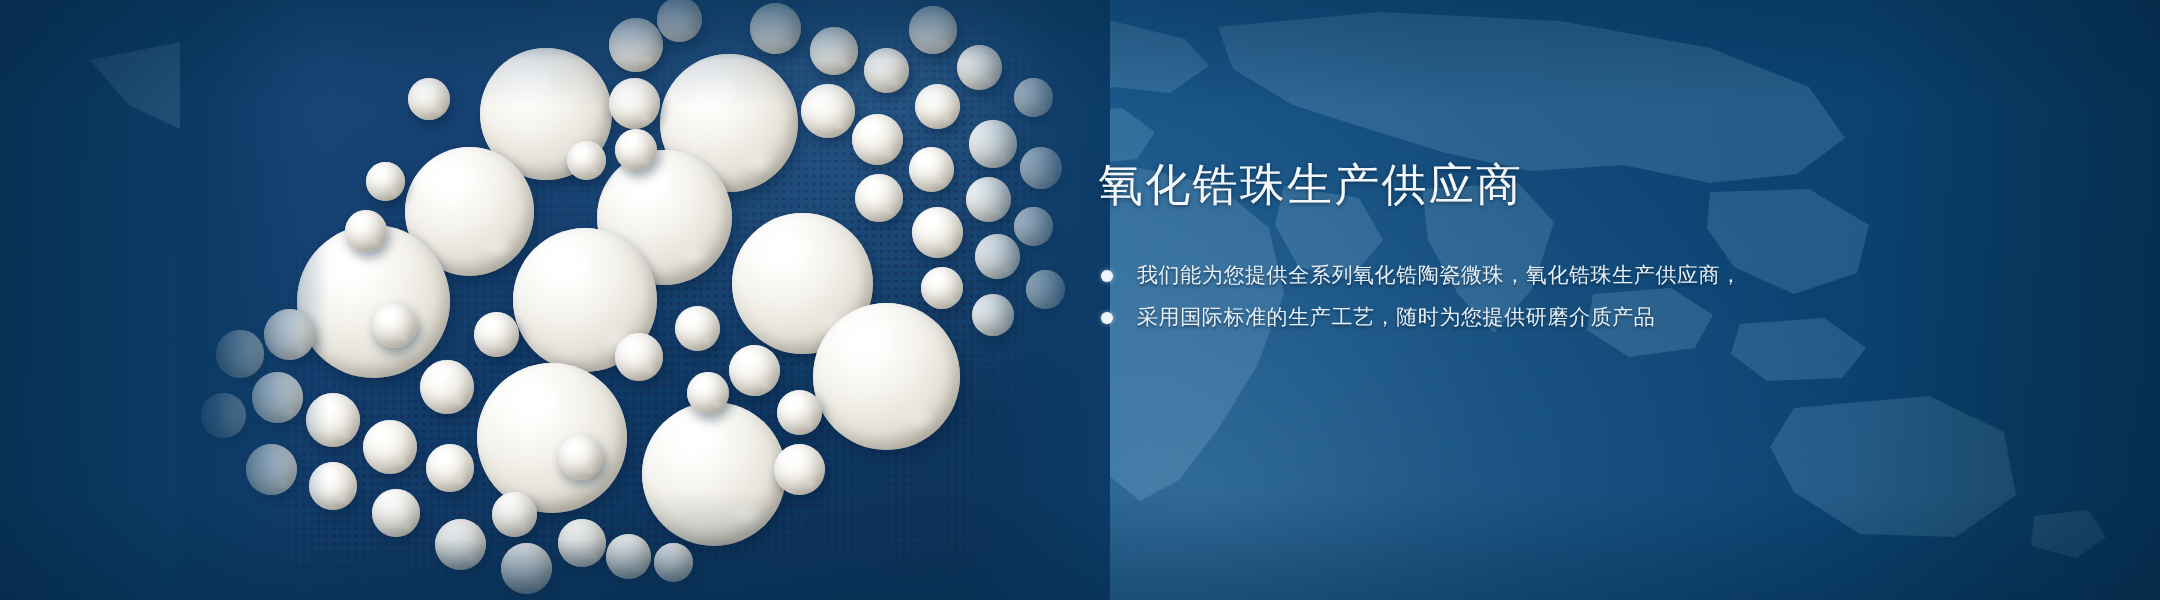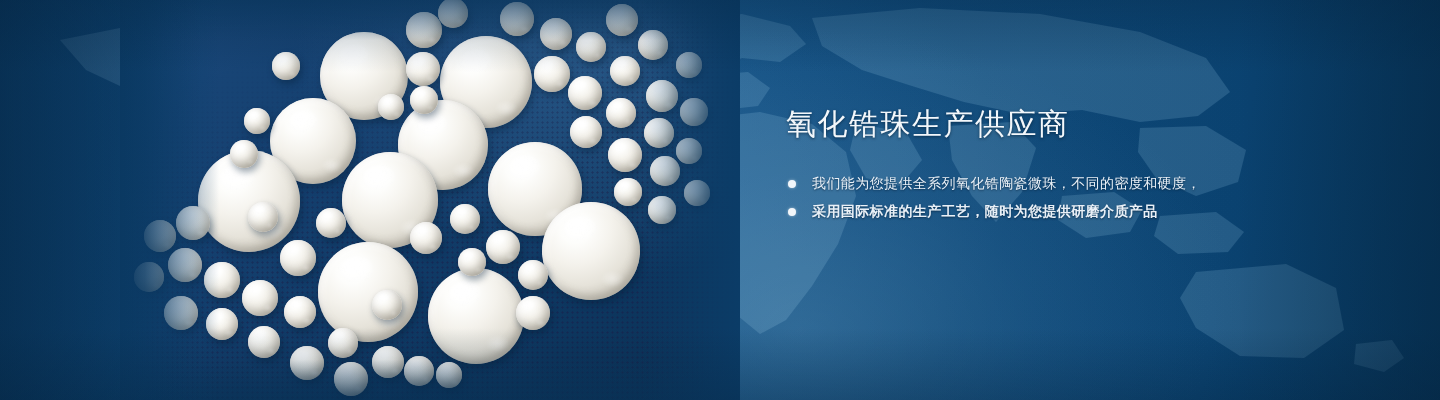--- a/index.html
+++ b/index.html
@@ -80,40 +80,40 @@
   }
   .bead::before{
     content:"";position:absolute;right:16%;bottom:13%;width:24%;height:17%;
     border-radius:50%;
     background:radial-gradient(ellipse at 50% 50%, rgba(255,255,255,.42) 0%, rgba(255,255,255,0) 75%);
     filter:blur(1.5px);
   }
 
   
   .copy{
-    position:absolute;left:786px;top:104px;width:470px;
+    position:absolute;left:732px;top:104px;width:470px;
   }
   .headline{
     margin:0;
     font-size:30px;line-height:40px;font-weight:400;
     color:#f3f7fb;letter-spacing:1.5px;
     text-shadow:0 1px 3px rgba(2,24,45,.65);
     white-space:nowrap;
   }
   .points{
     list-style:none;margin:28px 0 0 0;padding:0;
   }
   .point{
     position:relative;padding-left:26px;
     font-size:14px;line-height:23px;color:#e9f0f7;
     letter-spacing:.4px;
     text-shadow:0 1px 2px rgba(2,24,45,.6);
     margin-bottom:5px;
   }
-  .point:last-child{margin-bottom:0;font-weight:bold;}
+  .point:last-child{margin-bottom:0;}
   .bullet-dot{
     position:absolute;left:2px;top:8px;width:8px;height:8px;border-radius:50%;
     background:#f2f6fa;
     box-shadow:0 0 3px rgba(255,255,255,.5);
   }
   .point-line{display:block;}
 </style>
 </head>
 <body>
 
@@ -230,21 +230,21 @@
   </div>
 
   <div class="bg-vignette"></div>
 
   <div class="copy">
     <h1 class="headline">氧化锆珠生产供应商</h1>
 
     <ul class="points">
       <li class="point">
         <span class="bullet-dot"></span>
-        <span class="point-line">我们能为您提供全系列氧化锆陶瓷微珠，不同的密度和硬度，</span>
+        <span class="point-line">我们能为您提供全系列氧化锆陶瓷微珠，氧化锆珠生产供应商，</span>
       </li>
       <li class="point">
         <span class="bullet-dot"></span>
         <span class="point-line">采用国际标准的生产工艺，随时为您提供研磨介质产品</span>
       </li>
     </ul>
   </div>
 
 </div>
 

